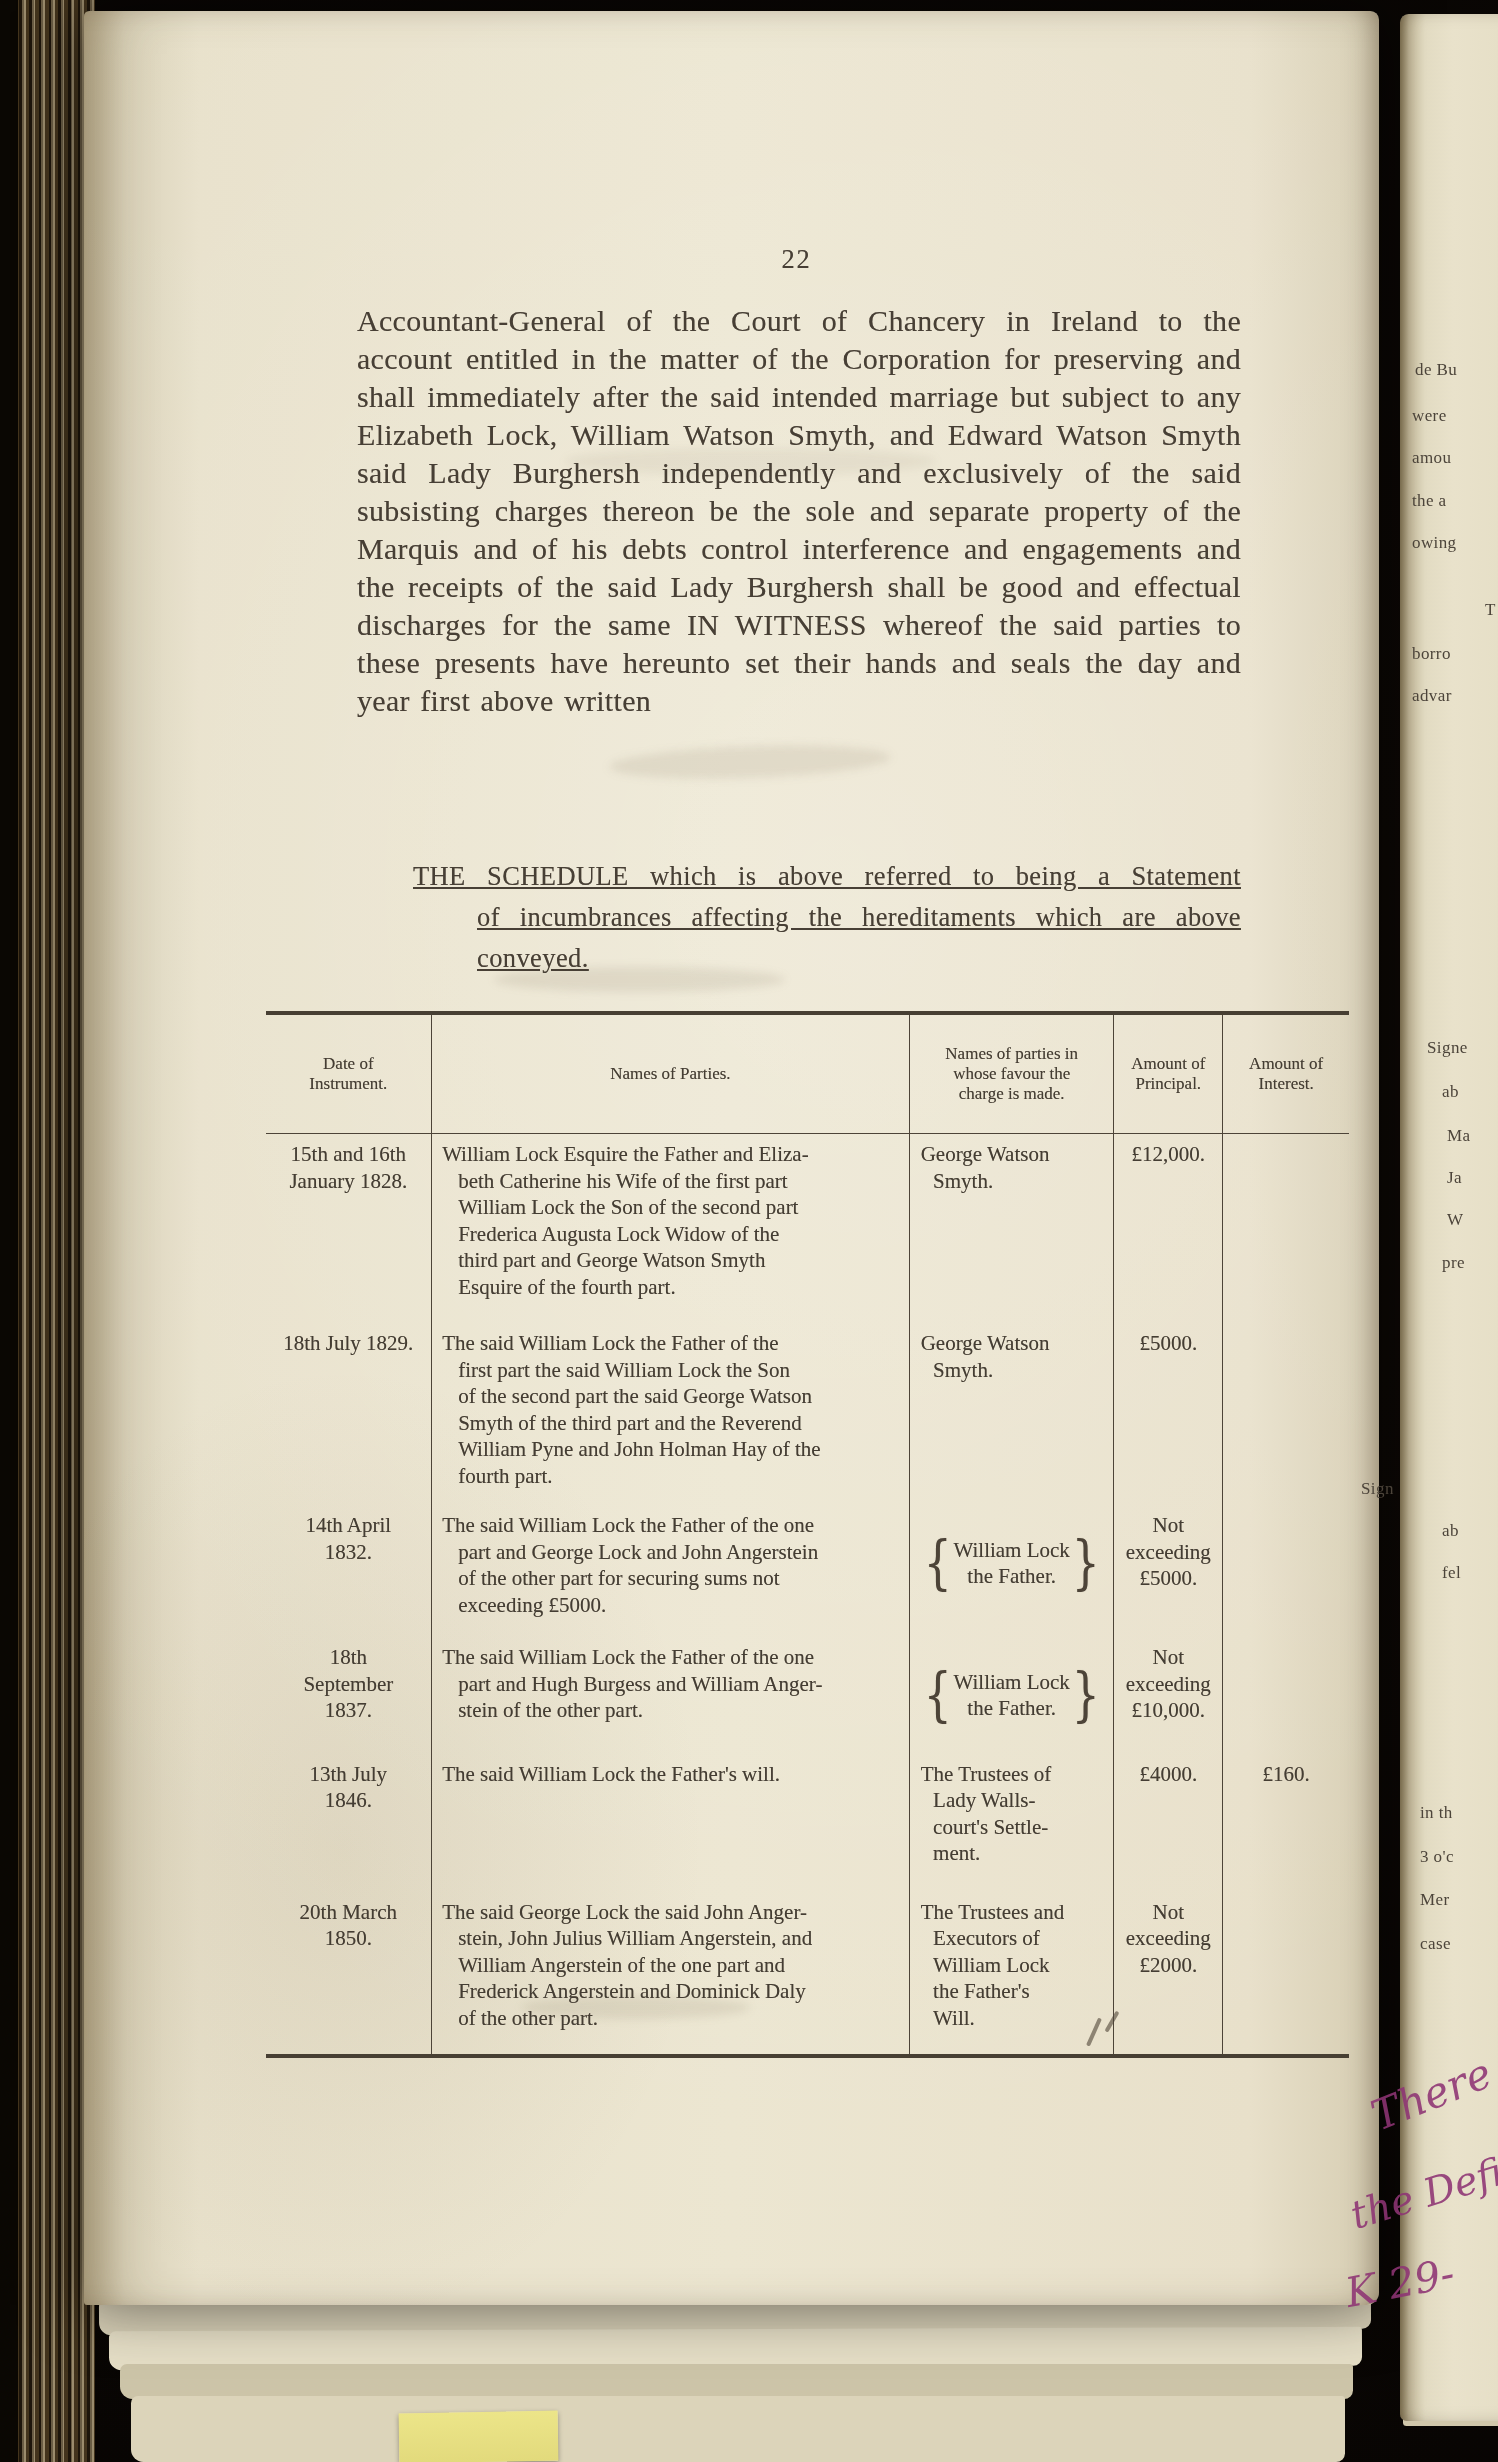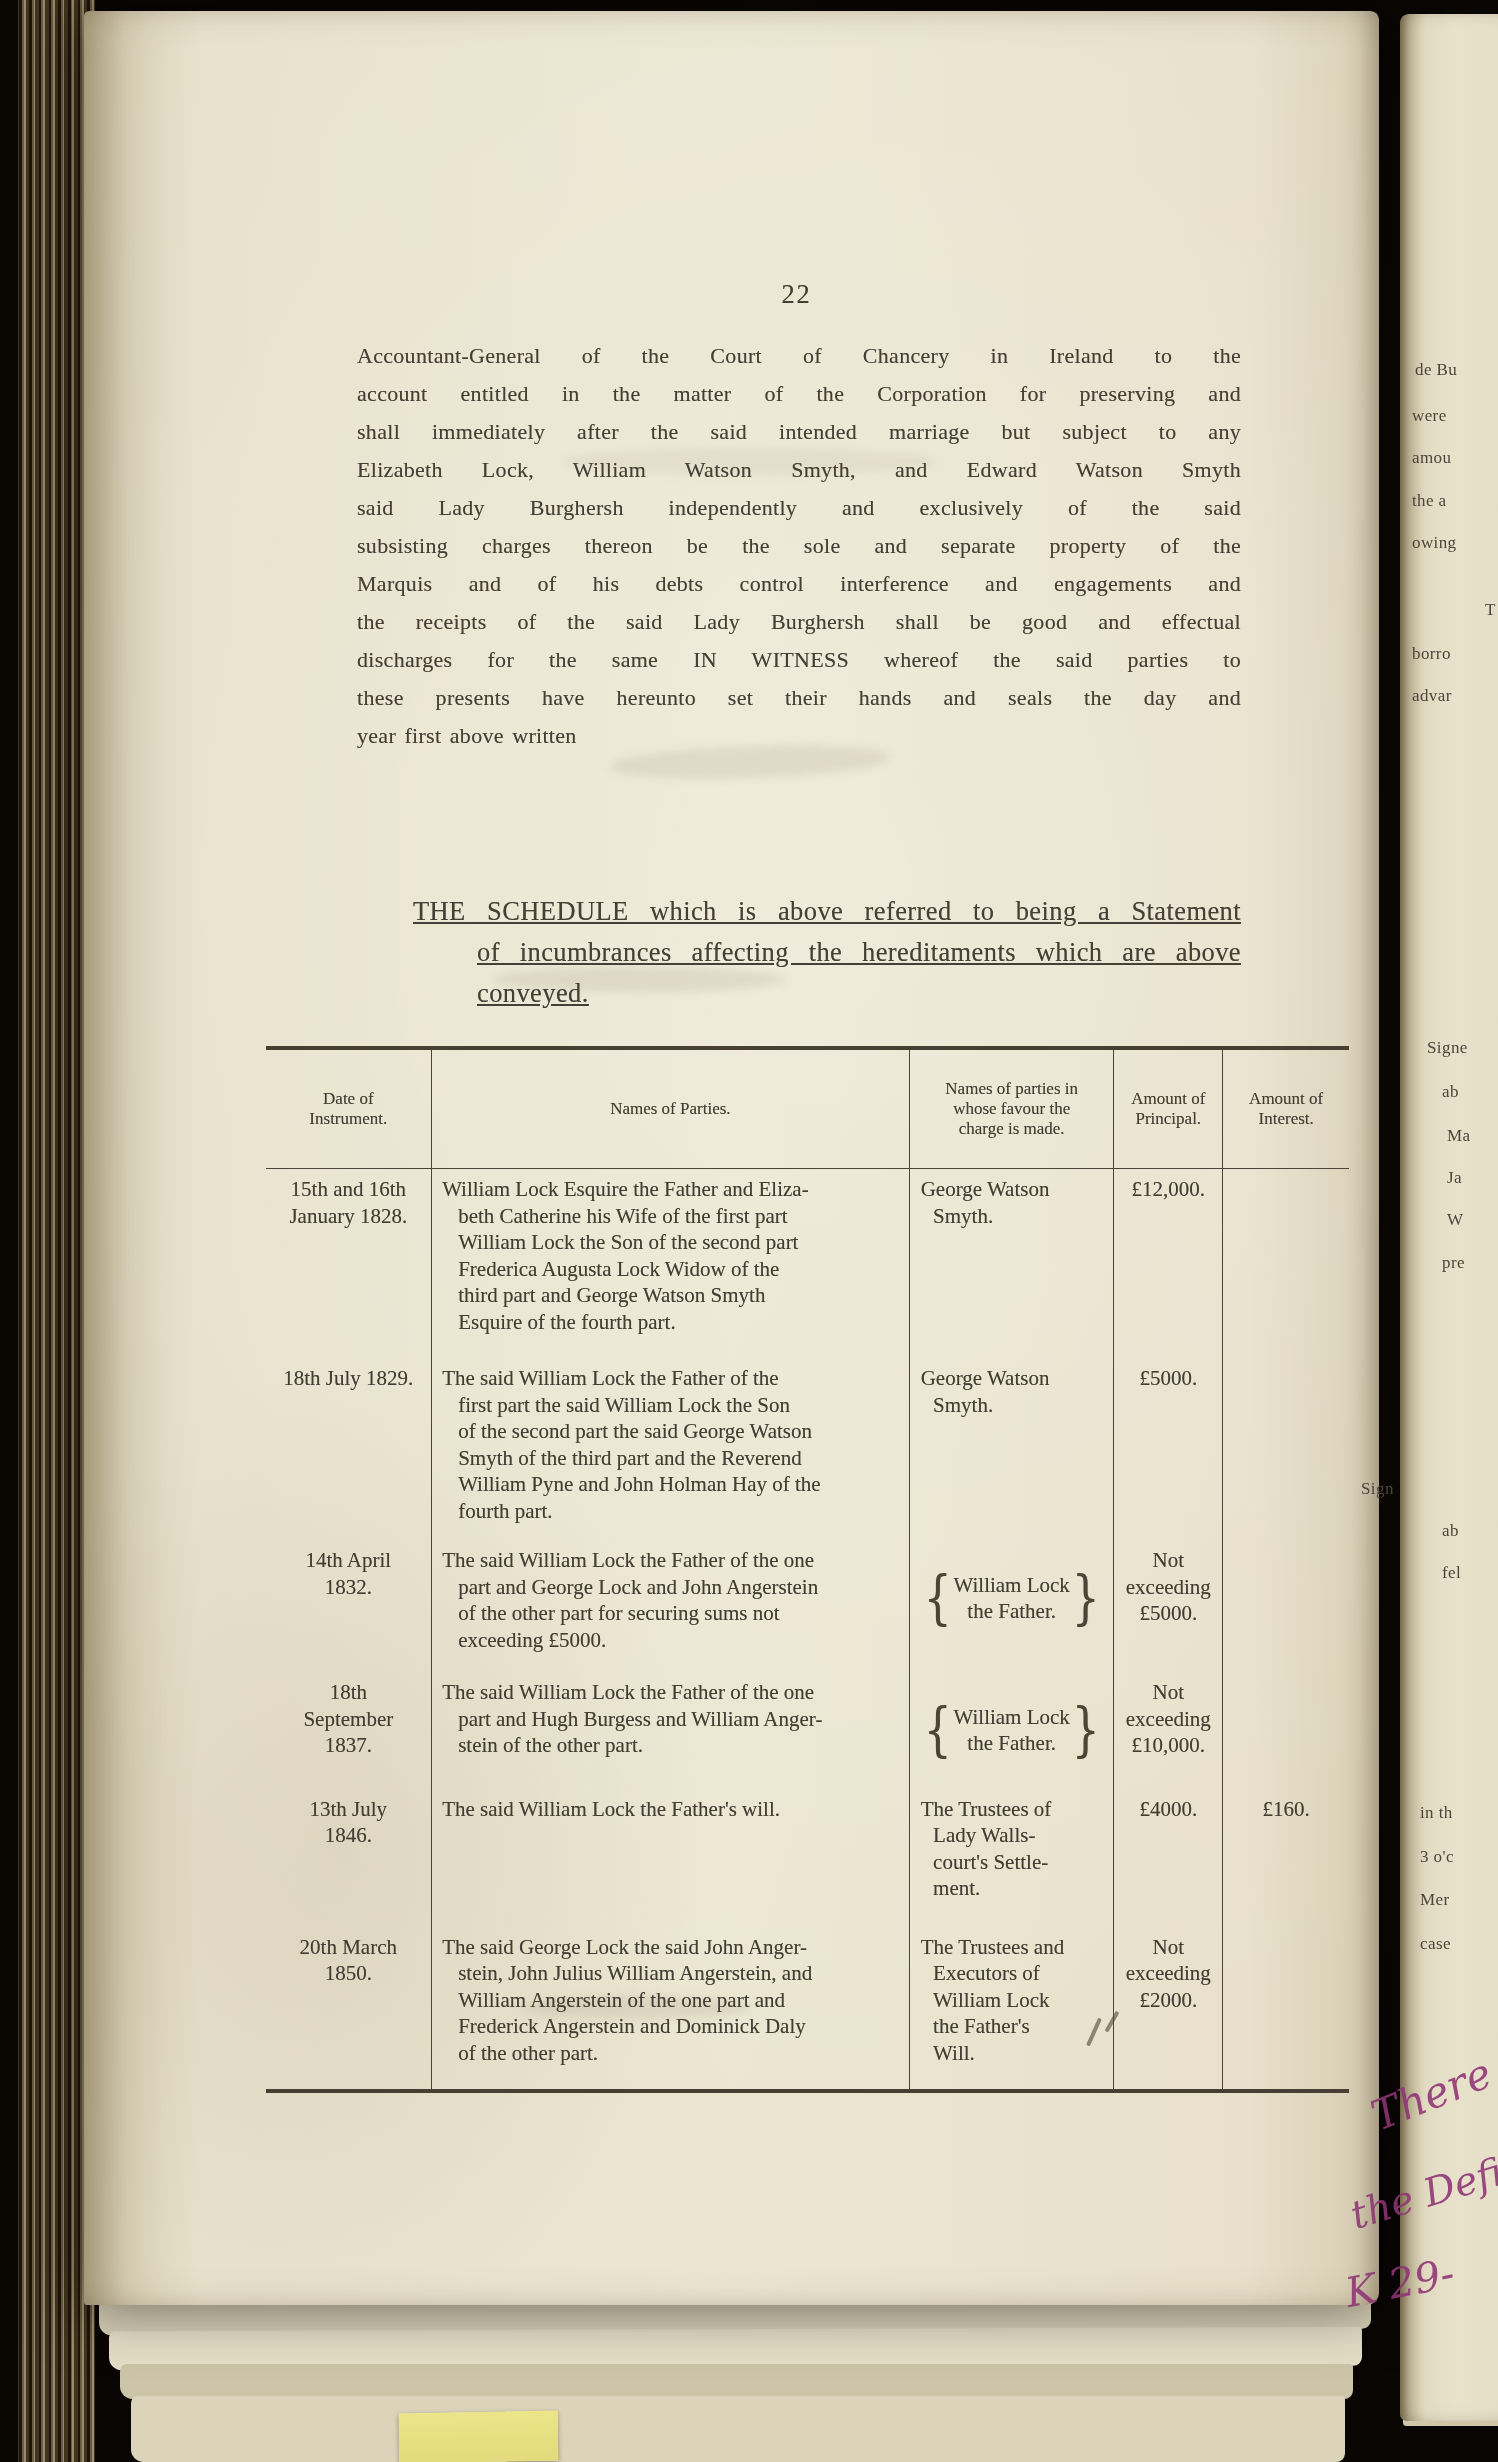--- a/index.html
+++ b/index.html
@@ -33,25 +33,25 @@
   .edge-stack{position:absolute;z-index:1;border-radius:7px 3.5px 8.8px 12.4px;}
   .stackA{left:99px;top:2297px;width:1272px;height:35px;background:#d8d0b7;transform:rotate(-0.3deg);}
   .stackB{left:109px;top:2329px;width:1253px;height:39px;background:#e5dec6;transform:rotate(-0.2deg);}
   .stackC{left:120px;top:2364px;width:1233px;height:35px;background:#ccc4a8;}
   .stackD{left:131px;top:2396px;width:1214px;height:66px;background:#dcd4ba;}
   .stackR{left:1403px;top:2384px;width:96px;height:42px;background:#d0c7ab;border-radius:7px 0 0 3.5px;}
   .yellow-note{position:absolute;left:399px;top:2412px;width:159px;height:50px;z-index:3;
     background:linear-gradient(180deg,#ece589,#e2da7c);transform:rotate(-1deg);
     box-shadow:0 1.8px 5.3px rgba(0,0,0,0.35);}
   
-  .print{color:#473f35;text-shadow:0 0 0.6px rgba(70,60,48,0.45);margin-top:35px;}
+  .print{color:#473f35;text-shadow:0 0 0.6px rgba(70,60,48,0.45);}
   .page-number{position:absolute;left:757px;top:244px;width:79px;text-align:center;
     font-size:26.5px;letter-spacing:1.8px;z-index:5;}
   .para{position:absolute;left:357px;top:302px;width:884px;z-index:5;}
-  .pline{font-size:22px;line-height:38px;letter-spacing:0.3px;word-spacing:2.6px;
+  .pline{font-size:30px;line-height:38px;letter-spacing:0.3px;word-spacing:2.6px;
     text-align:justify;text-align-last:justify;white-space:normal;}
   .pline.last{text-align-last:left;}
   .sched-head{position:absolute;left:413px;top:856px;width:828px;z-index:5;text-decoration:underline;}
   .hline{font-size:26.5px;line-height:41px;letter-spacing:0.4px;word-spacing:3.5px;
     text-align:justify;text-align-last:justify;}
   .hline.cont{margin-left:64px;}
   .hline.last{text-align-last:left;}
   
   table.schedule{position:absolute;left:266px;top:1011px;width:1083px;z-index:5;
     border-collapse:collapse;table-layout:fixed;

